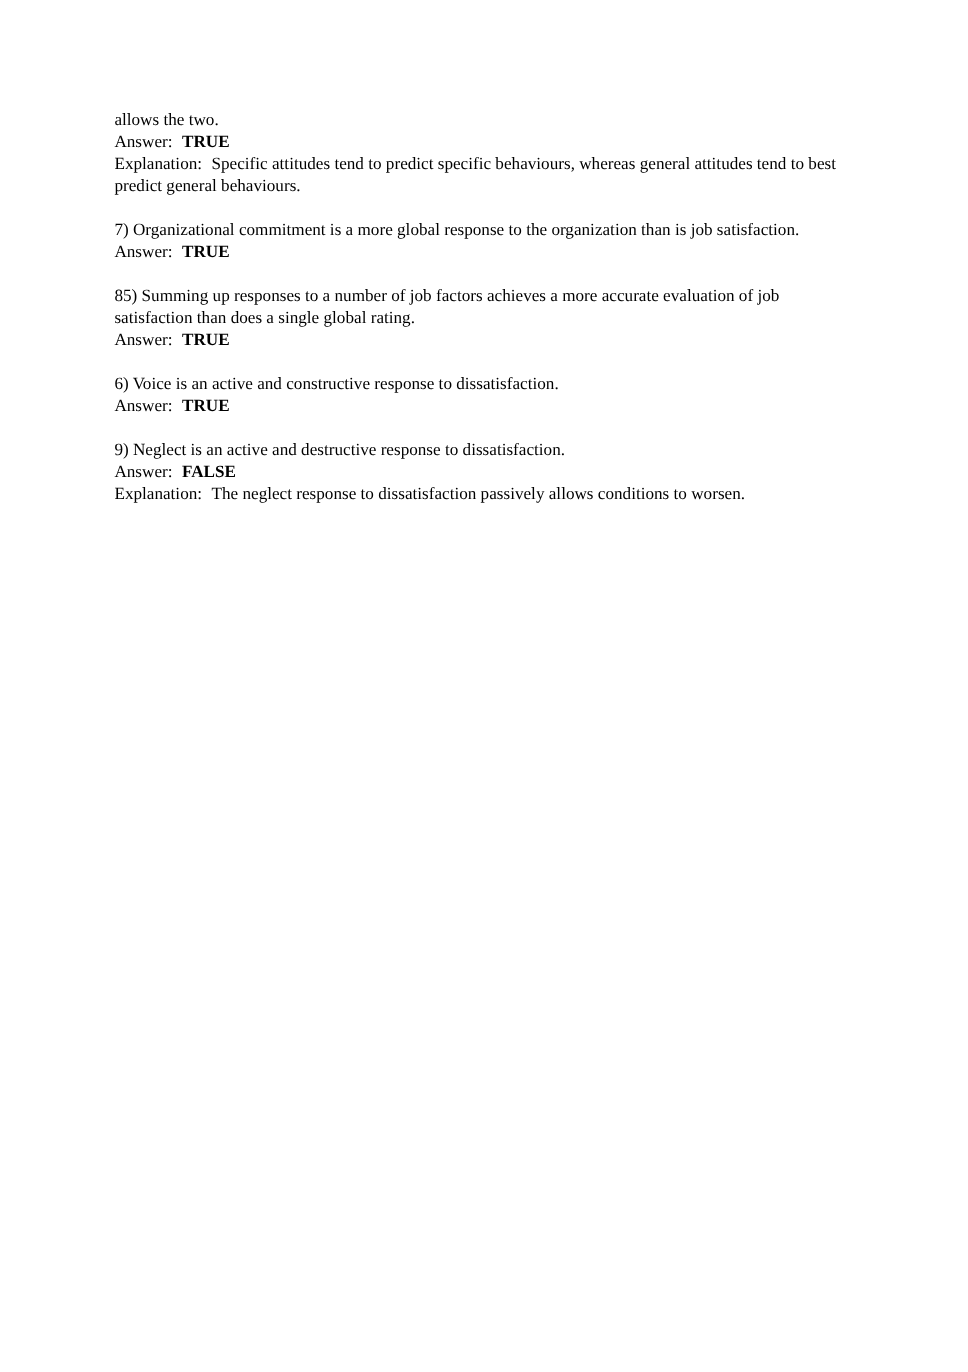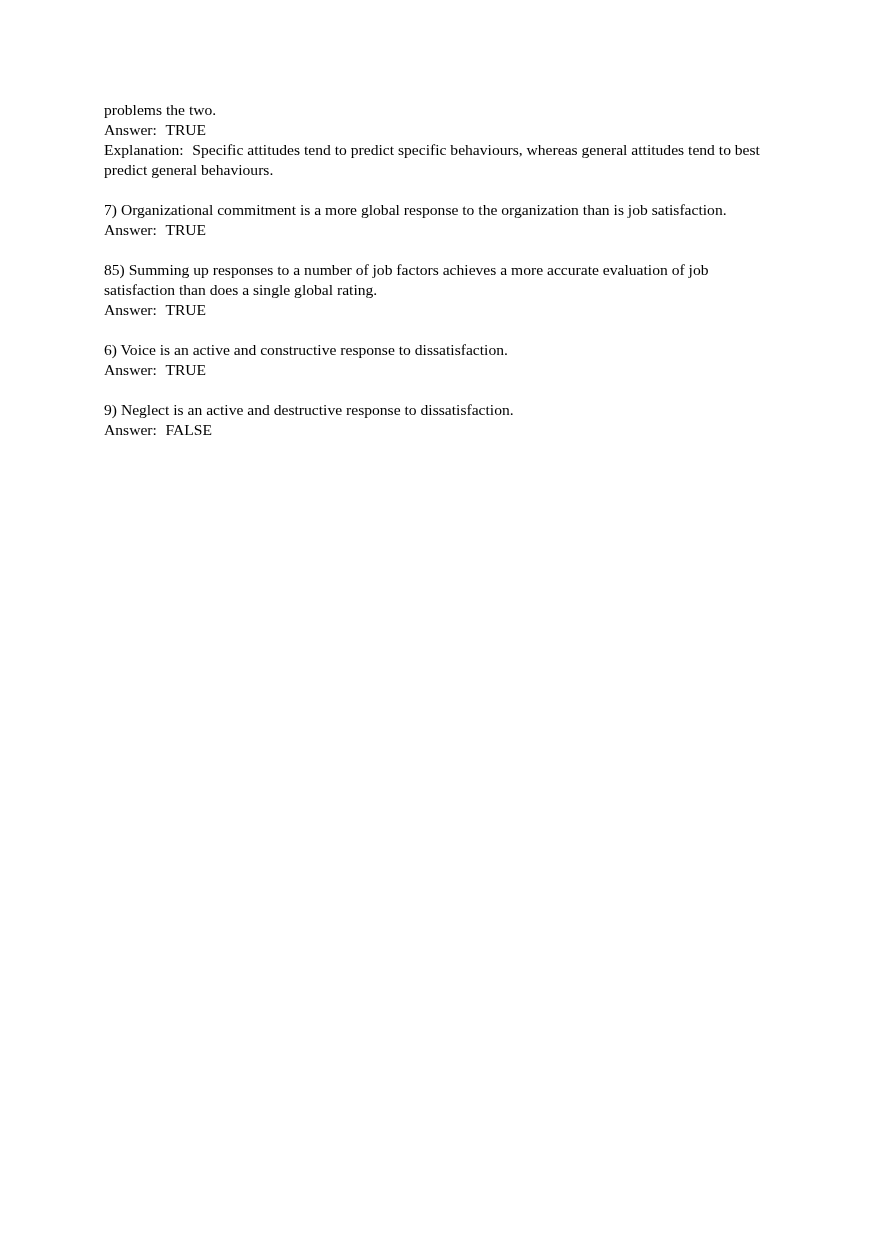--- a/index.html
+++ b/index.html
@@ -25,32 +25,33 @@
     margin: 0 0 20px 0;
   }
   .qa-block p {
     margin: 0;
     font-size: 15.6px;
     line-height: 20px;
     white-space: normal;
   }
   .answer-value {
     margin-left: 0.55em;
+    font-weight: bold;
   }
   .explanation-body {
     margin-left: 0.55em;
   }
 </style>
 </head>
 <body>
 
 <div class="page">
 
   <div class="qa-block">
-    <p>problems the two.</p>
+    <p>allows the two.</p>
     <p><span>Answer:</span><span class="answer-value">TRUE</span></p>
     <p><span>Explanation:</span><span class="explanation-body">Specific attitudes tend to predict specific behaviours, whereas general attitudes tend to best predict general behaviours.</span></p>
   </div>
 
   <div class="qa-block">
     <p>7) Organizational commitment is a more global response to the organization than is job satisfaction.</p>
     <p><span>Answer:</span><span class="answer-value">TRUE</span></p>
   </div>
 
   <div class="qa-block">
@@ -59,15 +60,16 @@
   </div>
 
   <div class="qa-block">
     <p>6) Voice is an active and constructive response to dissatisfaction.</p>
     <p><span>Answer:</span><span class="answer-value">TRUE</span></p>
   </div>
 
   <div class="qa-block">
     <p>9) Neglect is an active and destructive response to dissatisfaction.</p>
     <p><span>Answer:</span><span class="answer-value">FALSE</span></p>
+    <p><span>Explanation:</span><span class="explanation-body">The neglect response to dissatisfaction passively allows conditions to worsen.</span></p>
   </div>
 
 </div>
 
 </body></html>

